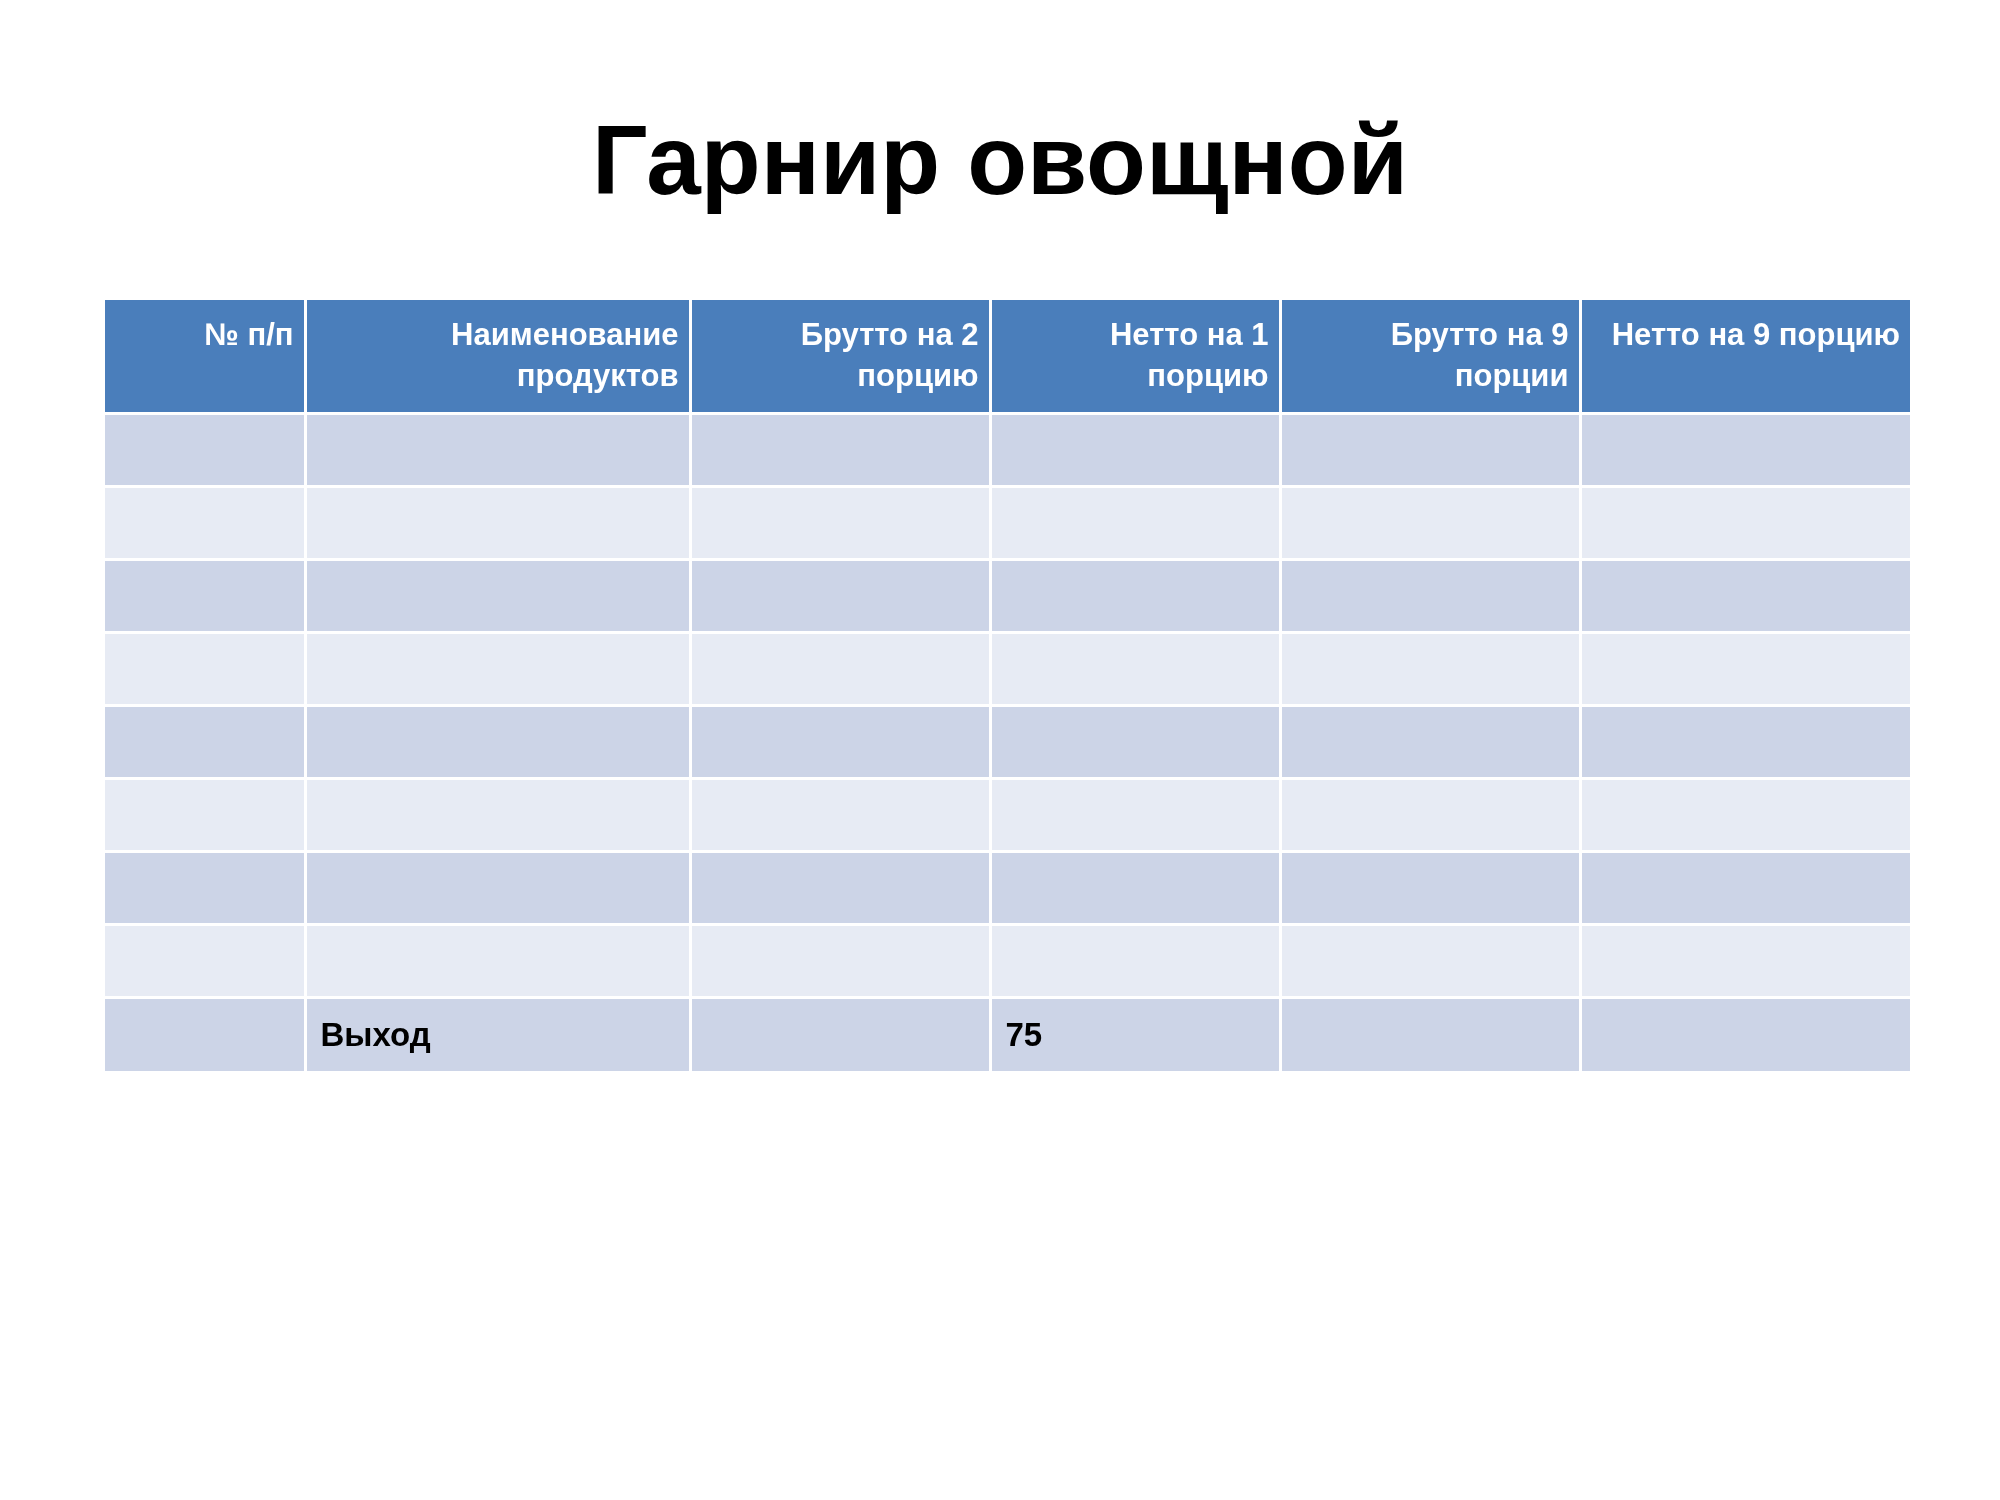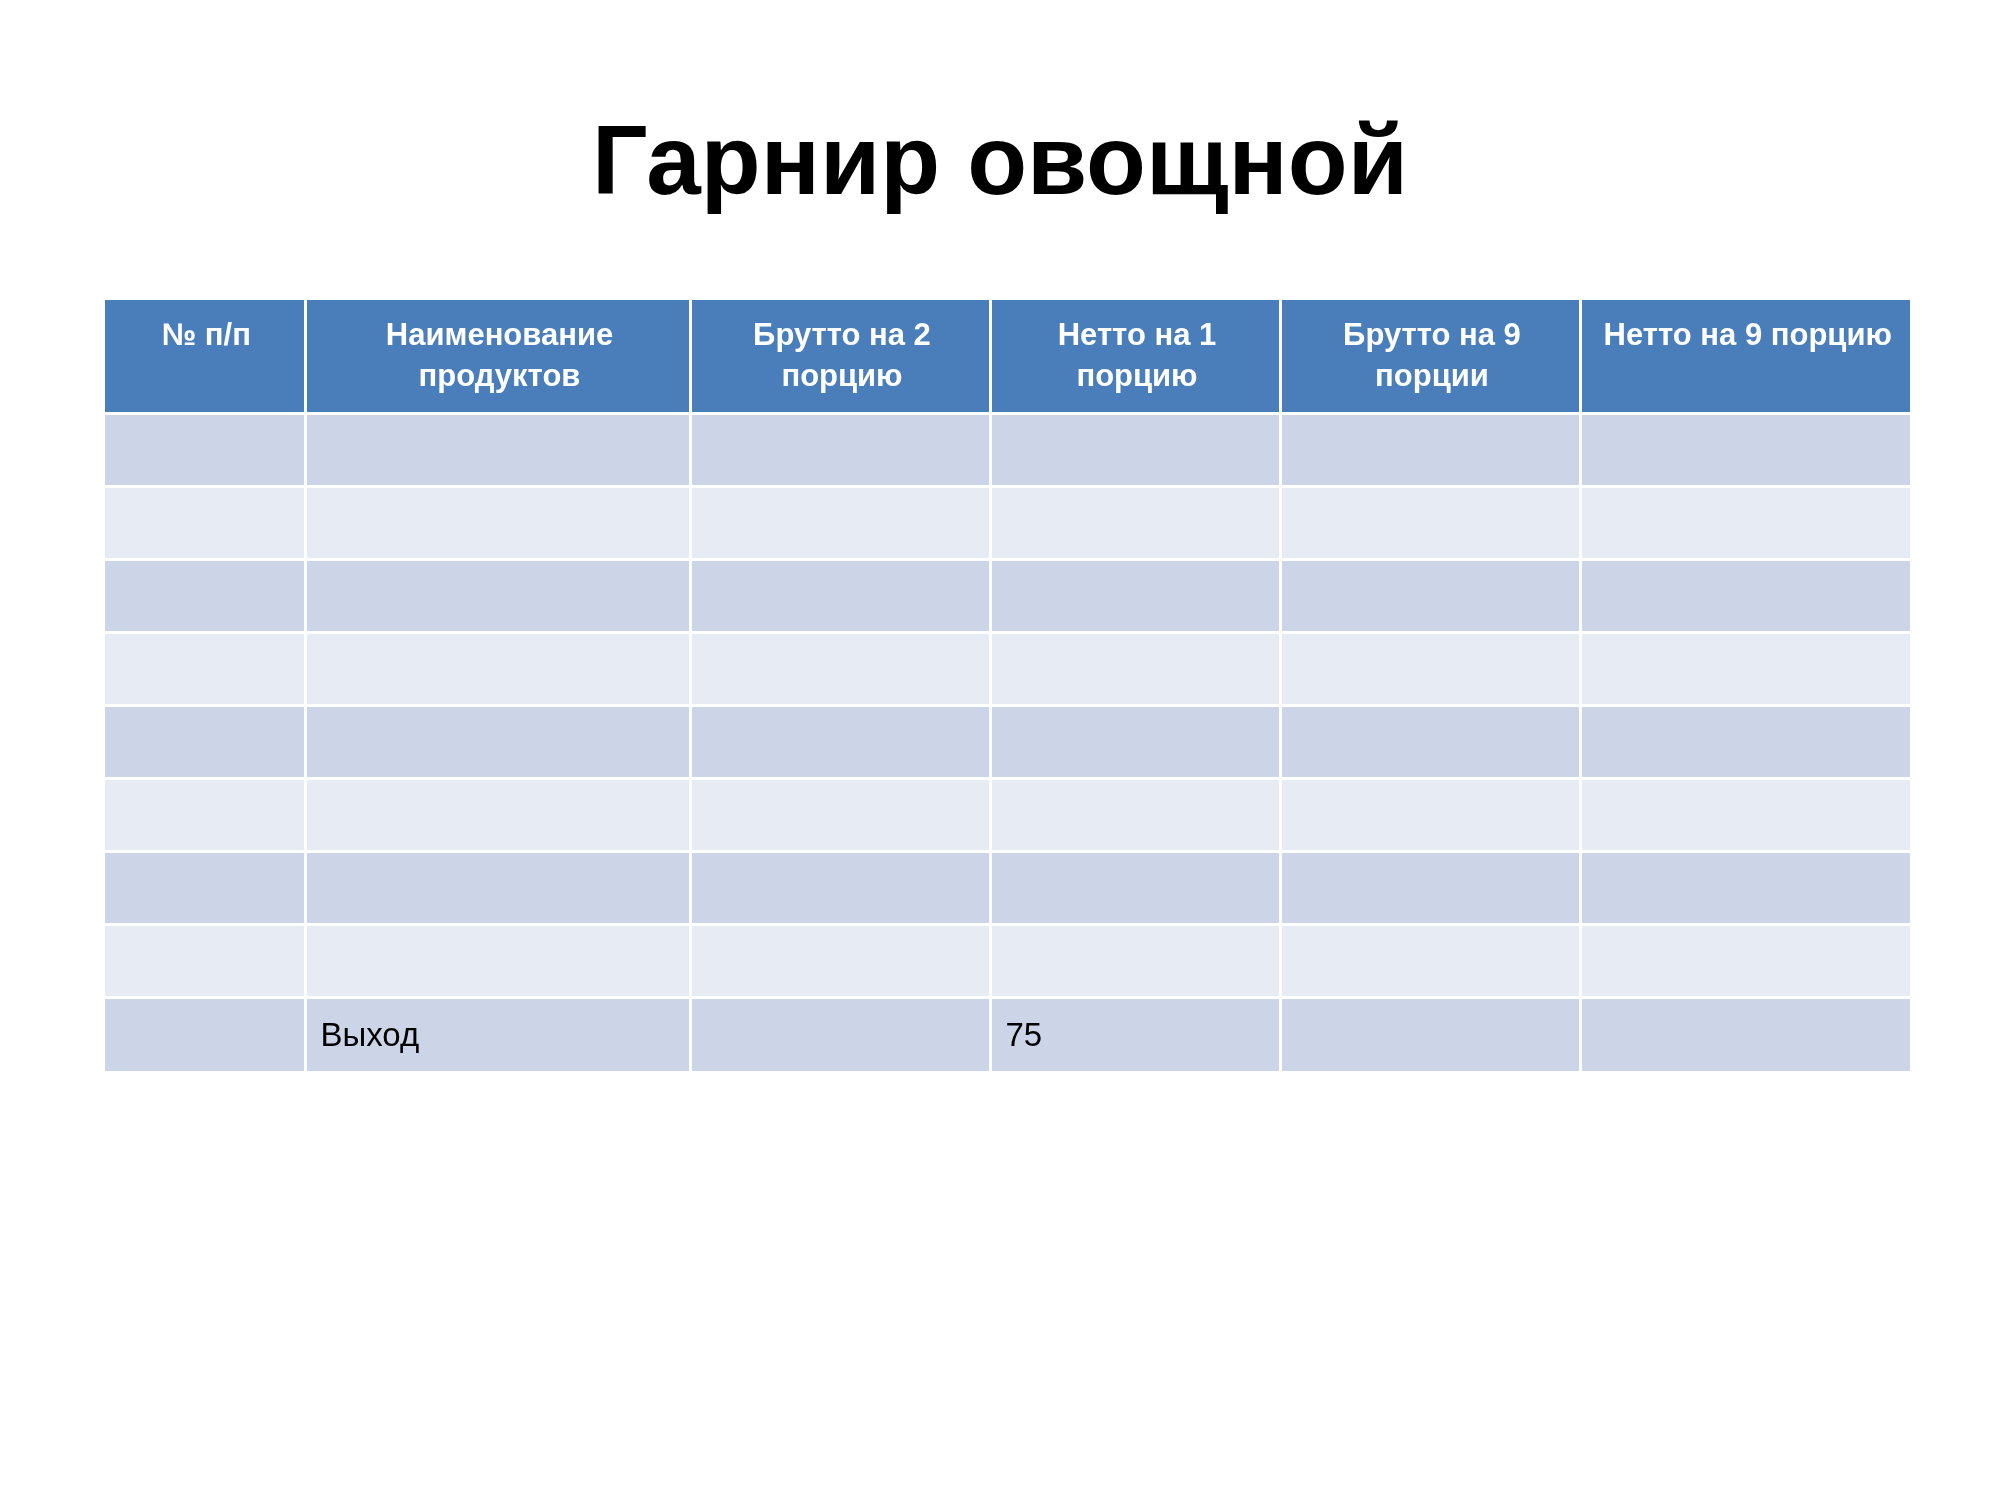--- a/index.html
+++ b/index.html
@@ -50,21 +50,21 @@
   table.grid col.c3 { width: 290px; }
   table.grid col.c4 { width: 300px; }
   table.grid col.c5 { width: 330px; }
 
   table.grid th {
     background: #4a7ebb;
     color: #ffffff;
     font-size: 31px;
     line-height: 41px;
     font-weight: bold;
-    text-align: center;
+    text-align: right;
     vertical-align: top;
     padding: 14px 10px 16px 14px;
     border-right: 3px solid #ffffff;
     border-bottom: 3px solid #ffffff;
     height: 94px;
     box-sizing: border-box;
   }
   table.grid th:last-child { border-right: none; }
 
   table.grid td {
@@ -76,21 +76,21 @@
     vertical-align: middle;
     border-right: 3px solid #ffffff;
     border-bottom: 3px solid #ffffff;
     box-sizing: border-box;
     white-space: nowrap;
     overflow: hidden;
   }
   table.grid td:last-child { border-right: none; }
   table.grid tr.band-dark td { background: #ccd4e7; }
   table.grid tr.band-light td { background: #e7ebf4; }
-  table.grid tr:last-child td { border-bottom: none; }
+  table.grid tr:last-child td { border-bottom: none; font-weight: bold; }
 </style>
 </head>
 <body>
 
 <div class="slide">
 
   <div class="slide-title">Гарнир овощной</div>
 
   <div class="table-wrap">
     <table class="grid">

